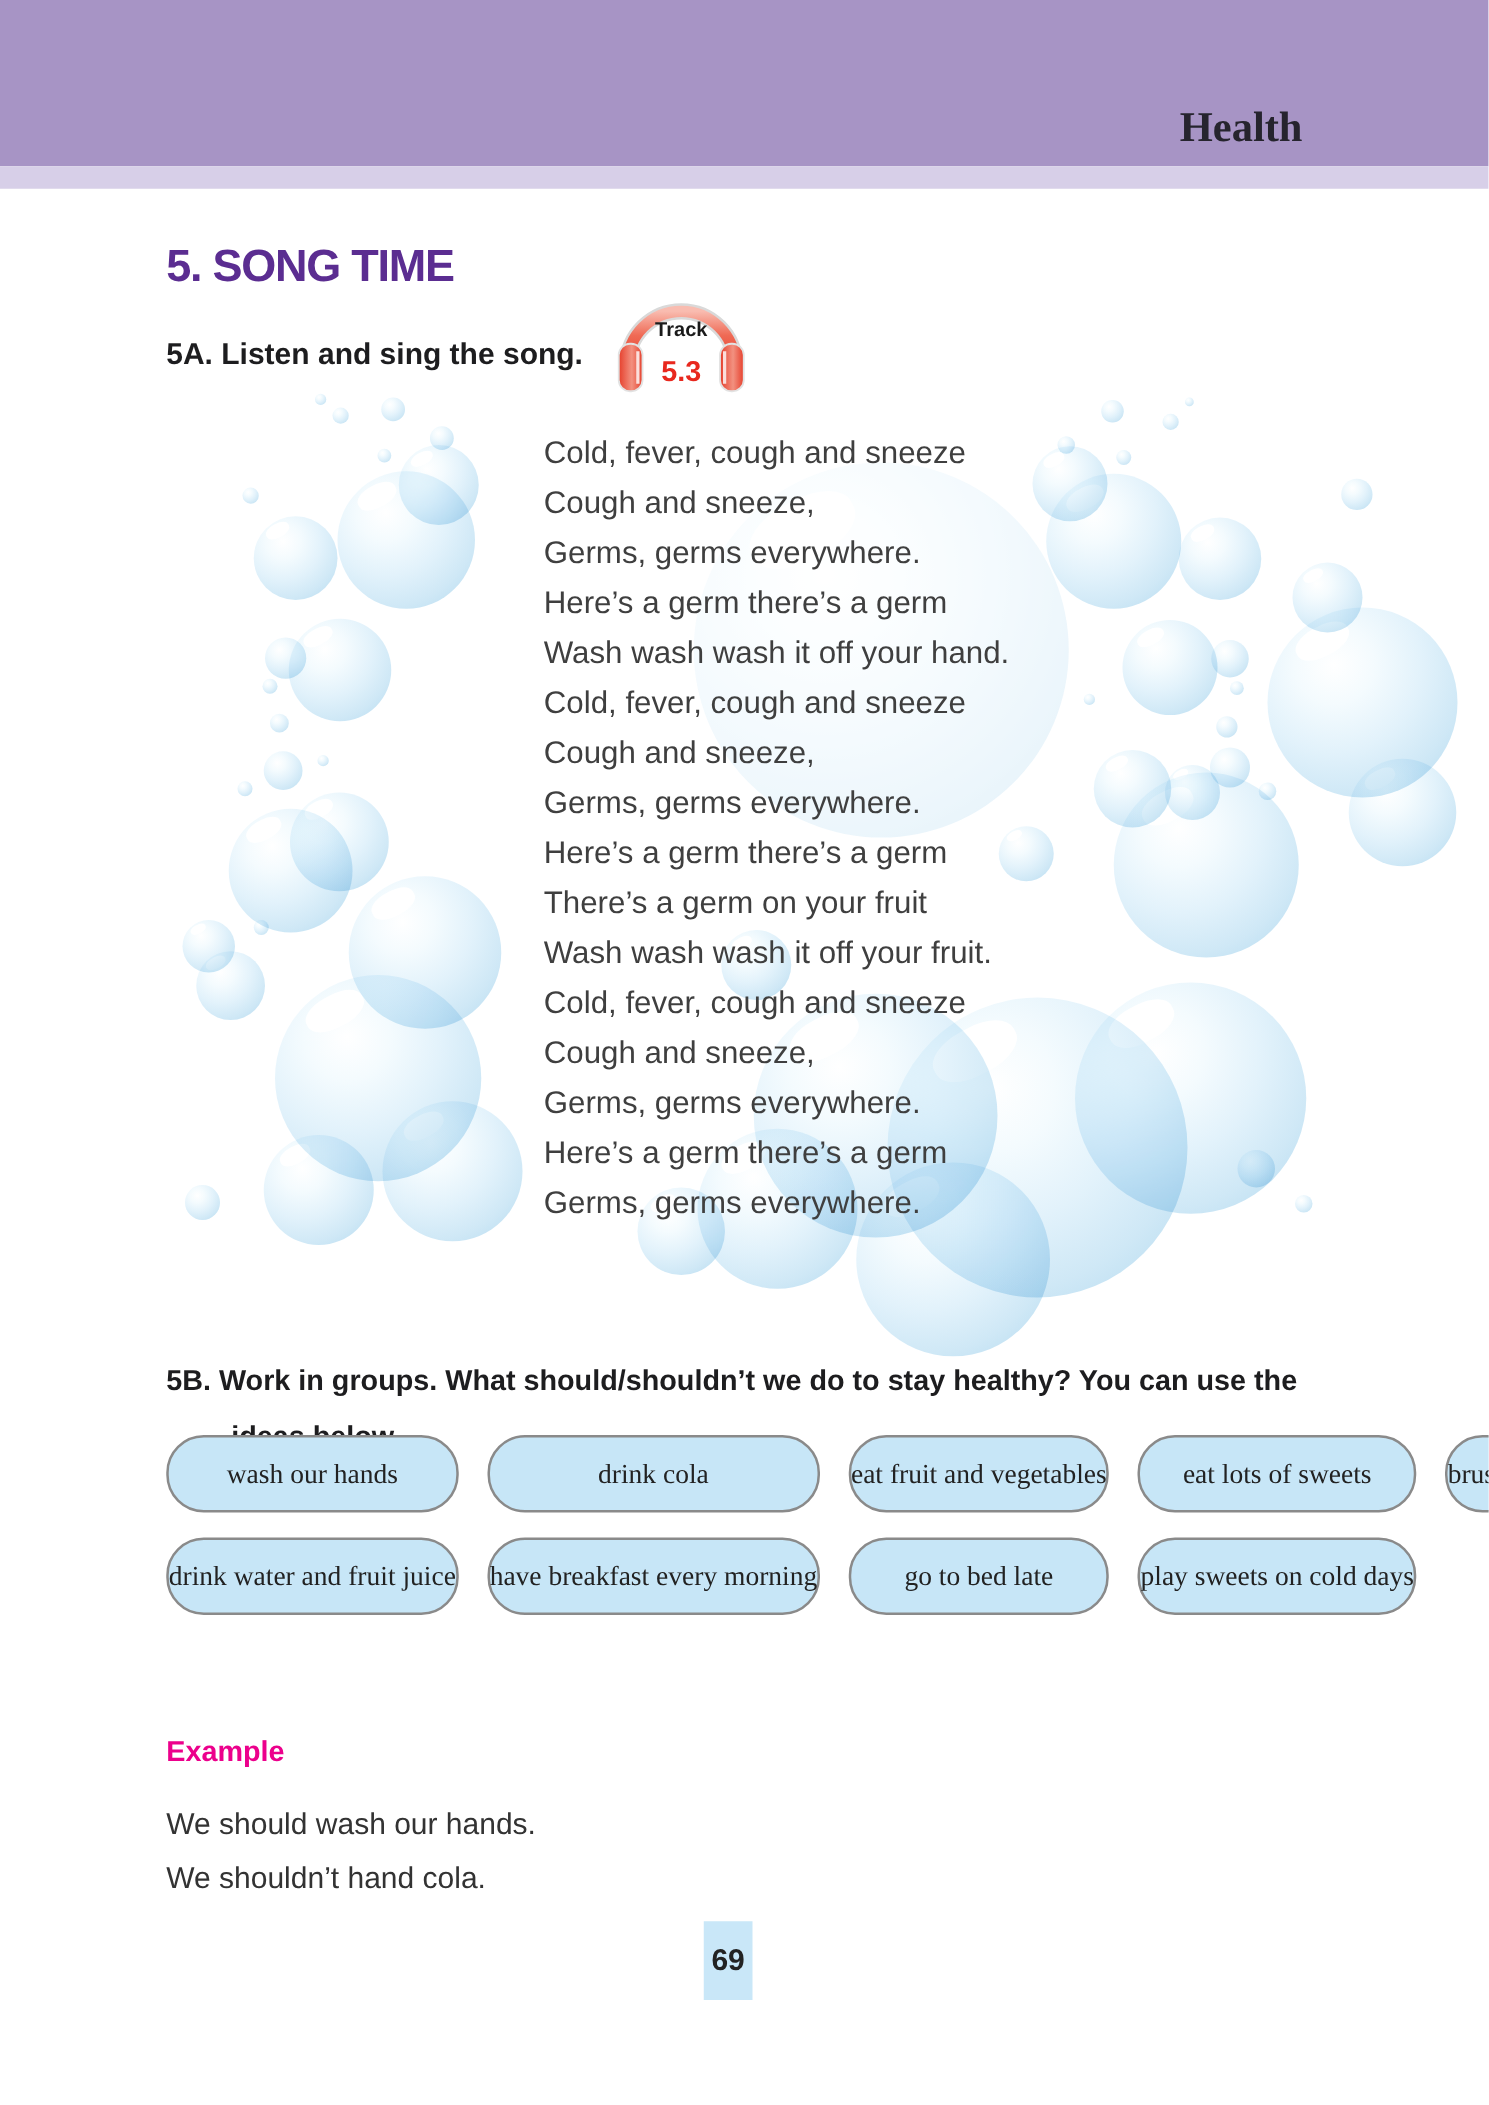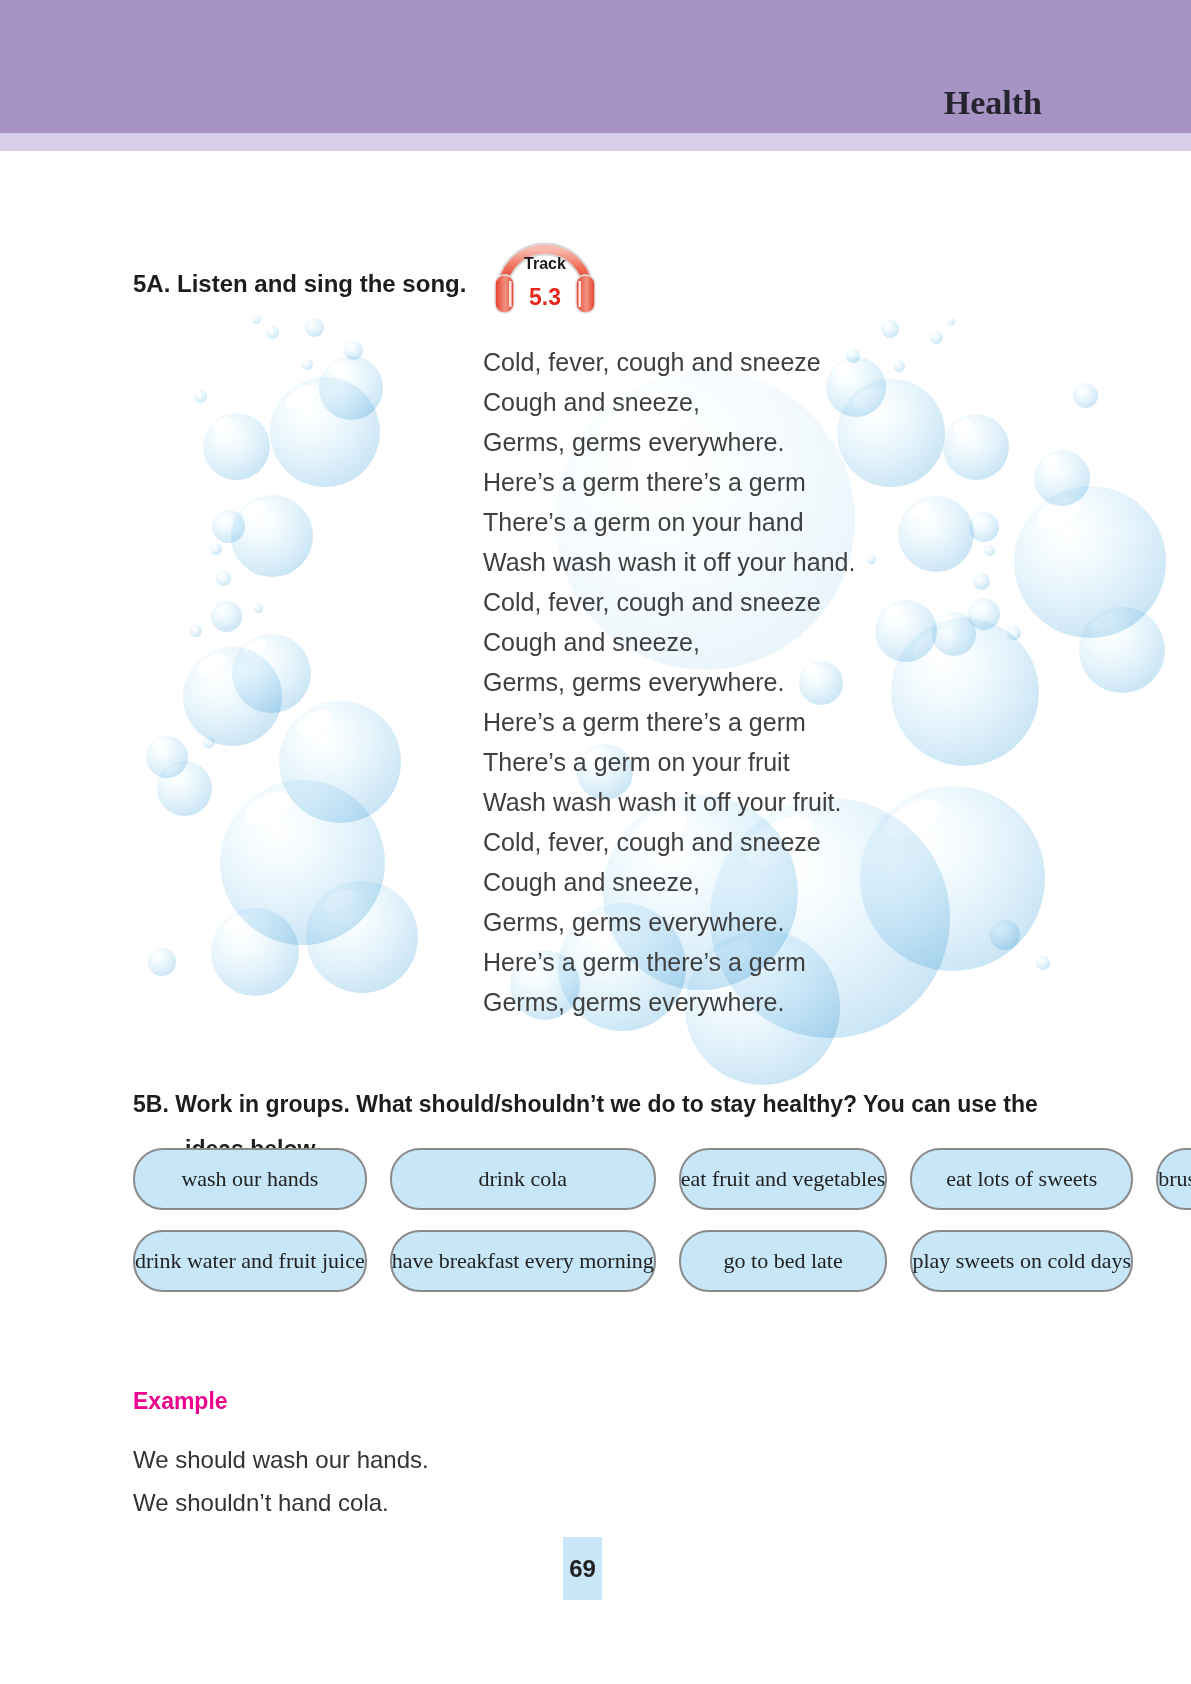--- a/index.html
+++ b/index.html
@@ -33,21 +33,21 @@
     position:absolute;border-radius:50%;mix-blend-mode:multiply;
     background:radial-gradient(circle at 35% 30%,
       #ffffff 0%, #f4fbfe 22%, #e2f2fb 48%, #cfe8f6 72%, #b9ddf1 92%, #aed7ee 100%);
   }
   .bubble.hl::before{
     content:"";position:absolute;left:14%;top:10%;width:30%;height:16%;
     background:rgba(255,255,255,.95);border-radius:45%;transform:rotate(-28deg);
   }
   .bubble.faint{opacity:.40;}
   
-  .lyrics{position:absolute;left:435px;top:342px;z-index:1;margin-left:48px;}
+  .lyrics{position:absolute;left:435px;top:342px;z-index:1;}
   .lyric-line{
     font-size:25px;line-height:40px;color:#3f3f3f;white-space:nowrap;
   }
   
   .task-5b{position:absolute;left:133px;top:1082px;z-index:3;color:#1d1d1f;}
   .task-5b .l1{font-size:23px;font-weight:bold;line-height:45px;white-space:nowrap;}
   .task-5b .l2{font-size:23px;font-weight:bold;line-height:45px;padding-left:52px;white-space:nowrap;}
   
   .pill-grid{
     position:absolute;left:133px;top:1148px;width:928px;z-index:3;
@@ -136,20 +136,21 @@
       <div class="bubble hl" style="left: 891px; top: 618px; width: 148px; height: 148px;"></div>
       <div class="bubble hl" style="left: 799px; top: 661px; width: 44px; height: 44px;"></div>
       <div class="bubble hl" style="left: 1014px; top: 486px; width: 152px; height: 152px;"></div>
       <div class="bubble hl" style="left: 1079px; top: 607px; width: 86px; height: 86px;"></div>
       <div class="bubble hl" style="left: 1034px; top: 450px; width: 56px; height: 56px;"></div>
       <div class="bubble" style="left: 1072.5px; top: 382.5px; width: 25px; height: 25px;"></div>
       <div class="bubble" style="left: 990px; top: 920px; width: 30px; height: 30px;"></div>
       <div class="bubble" style="left: 1036px; top: 956px; width: 14px; height: 14px;"></div>
     </div>
 
+  <div class="song-title">5. SONG TIME</div>
   <div class="task-5a">5A. Listen and sing the song.</div>
 
   <div class="track-badge">
     <svg viewBox="0 0 104 92">
       <defs>
         <linearGradient id="hg" x1="0" y1="0" x2="0" y2="1">
           <stop offset="0" stop-color="#f9bcb0"></stop>
           <stop offset="0.45" stop-color="#ef6a55"></stop>
           <stop offset="1" stop-color="#e63f2c"></stop>
         </linearGradient>
@@ -168,21 +169,20 @@
       <text x="52" y="43" text-anchor="middle" font-size="16" font-weight="bold" fill="#1a1a1a">Track</text>
       <text x="52" y="79" text-anchor="middle" font-size="23" font-weight="bold" fill="#e8281e">5.3</text>
     </svg>
   </div>
 
   <div class="lyrics">
     <div class="lyric-line">Cold, fever, cough and sneeze</div>
     <div class="lyric-line">Cough and sneeze,</div>
     <div class="lyric-line">Germs, germs everywhere.</div>
     <div class="lyric-line">Here’s a germ there’s a germ</div>
-    <div class="lyric-line">There’s a germ on your hand</div>
     <div class="lyric-line">Wash wash wash it off your hand.</div>
     <div class="lyric-line">Cold, fever, cough and sneeze</div>
     <div class="lyric-line">Cough and sneeze,</div>
     <div class="lyric-line">Germs, germs everywhere.</div>
     <div class="lyric-line">Here’s a germ there’s a germ</div>
     <div class="lyric-line">There’s a germ on your fruit</div>
     <div class="lyric-line">Wash wash wash it off your fruit.</div>
     <div class="lyric-line">Cold, fever, cough and sneeze</div>
     <div class="lyric-line">Cough and sneeze,</div>
     <div class="lyric-line">Germs, germs everywhere.</div>

